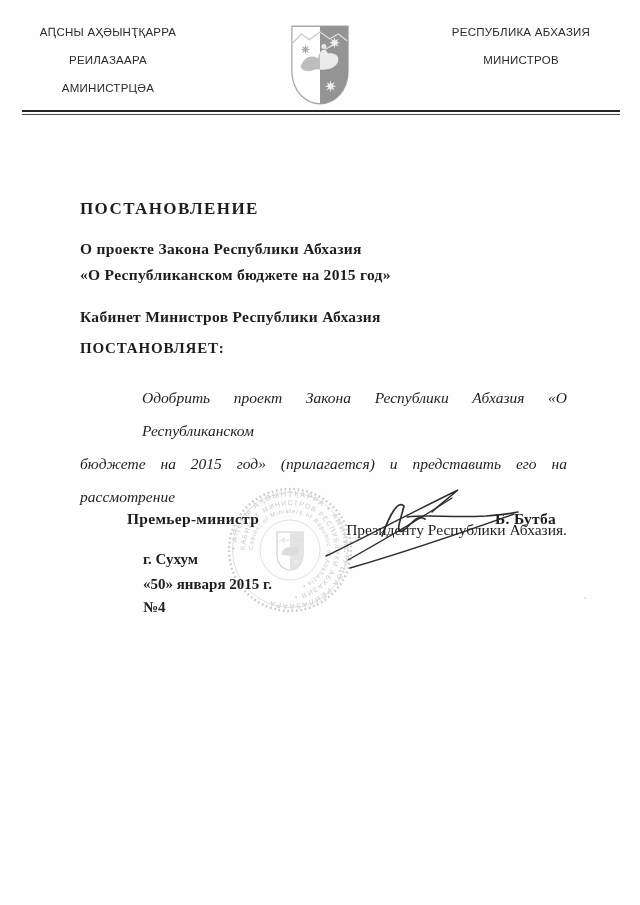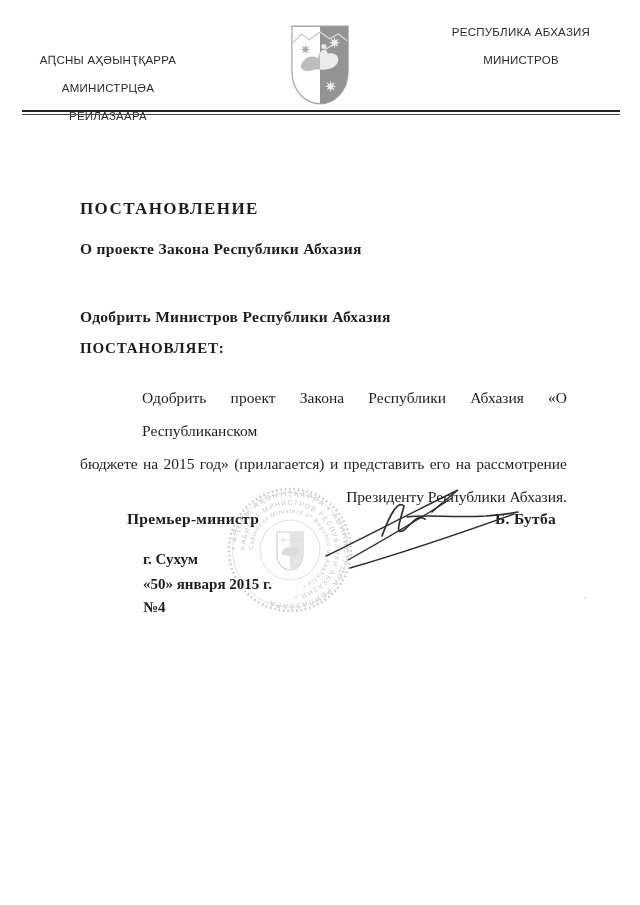--- a/index.html
+++ b/index.html
@@ -19,21 +19,21 @@
     font-size:11.5px;
     letter-spacing:.25px;
     color:#2b2b2b;
     text-align:center;
   }
   .hdr-block .hline{
     height:28px;
     line-height:28px;
     white-space:nowrap;
   }
-  .hdr-left{left:32px;top:18px;width:152px;margin-top:28px;}
+  .hdr-left{left:32px;top:18px;width:152px;}
   .hdr-right{left:441px;top:18px;width:160px;}
   .emblem{position:absolute;left:289px;top:24px;width:62px;height:82px;}
   .rule{
     position:absolute;left:22px;top:110px;width:598px;height:2px;
     border-top:2px solid #242424;
     border-bottom:1px solid #4a4a4a;
   }
   
   .cline{
     position:absolute;left:80px;width:530px;
@@ -42,21 +42,21 @@
   .doc-title{top:199px;font-size:17px;letter-spacing:1.4px;}
   .sub1{top:240px;font-size:15.5px;letter-spacing:.3px;}
   .sub2{top:266px;font-size:15.5px;letter-spacing:.3px;}
   .preamble{top:308px;font-size:15.5px;letter-spacing:.3px;}
   .resolves{top:340px;font-size:15px;letter-spacing:.8px;}
   
   .body-par{
     position:absolute;left:80px;top:381px;width:487px;
     font-size:15.5px;line-height:33px;
   }
-  .body-par .jline{text-align:justify;text-align-last:justify;white-space:normal;}
+  .body-par .jline{text-align:justify;text-align-last:justify;white-space:normal;font-style:italic;}
   .body-par .firstline{padding-left:62px;}
   .body-par .lastline{text-align:right;}
   
   .stamp{position:absolute;left:220px;top:480px;width:140px;height:140px;z-index:1;}
   .sig-text{position:absolute;z-index:2;white-space:nowrap;font-weight:bold;}
   .premier{left:127px;top:510px;font-size:15.5px;font-weight:bold;letter-spacing:.3px;}
   .signer{left:495px;top:510px;font-size:15.5px;font-weight:bold;letter-spacing:.3px;}
   .city{left:143px;top:551px;font-size:15px;}
   .date{left:143px;top:576px;font-size:15px;}
   .number{left:143px;top:599px;font-size:15px;}
@@ -66,22 +66,22 @@
     color:#9c9c9c;font-size:9px;line-height:7px;transform:rotate(8deg);
   }
 </style>
 </head>
 <body>
 
 <div class="page">
 
   <div class="hdr-block hdr-left">
     <div class="hline">АԤСНЫ АҲӘЫНҬҚАРРА</div>
+    <div class="hline">РЕИЛАЗААРА</div>
     <div class="hline">АМИНИСТРЦӘА</div>
-    <div class="hline">РЕИЛАЗААРА</div>
   </div>
 
   <div class="emblem">
     <svg viewBox="0 0 64 84" width="62" height="82" xmlns="http://www.w3.org/2000/svg">
       <defs>
         <clipPath id="clipL">
             <rect x="0" y="0" width="32" height="84"></rect>
           </clipPath>
         <clipPath id="clipR">
             <rect x="32" y="0" width="32" height="84"></rect>
@@ -110,21 +110,22 @@
 
   <div class="hdr-block hdr-right">
     <div class="hline">РЕСПУБЛИКА АБХАЗИЯ</div>
     <div class="hline">МИНИСТРОВ</div>
   </div>
 
   <div class="rule"></div>
 
   <div class="cline doc-title">ПОСТАНОВЛЕНИЕ</div>
   <div class="cline sub1">О проекте Закона Республики Абхазия</div>
-  <div class="cline preamble">Одобрить Министров Республики Абхазия</div>
+  <div class="cline sub2">«О Республиканском бюджете на 2015 год»</div>
+  <div class="cline preamble">Кабинет Министров Республики Абхазия</div>
   <div class="cline resolves">ПОСТАНОВЛЯЕТ:</div>
 
   <div class="body-par">
     <div class="jline firstline">Одобрить проект Закона Республики Абхазия «О Республиканском</div>
     <div class="jline">бюджете на 2015 год» (прилагается) и представить его на рассмотрение</div>
     <div class="lastline">Президенту Республики Абхазия.</div>
   </div>
 
   <div class="stamp">
     <svg viewBox="0 0 140 140" width="140" height="140" xmlns="http://www.w3.org/2000/svg">

